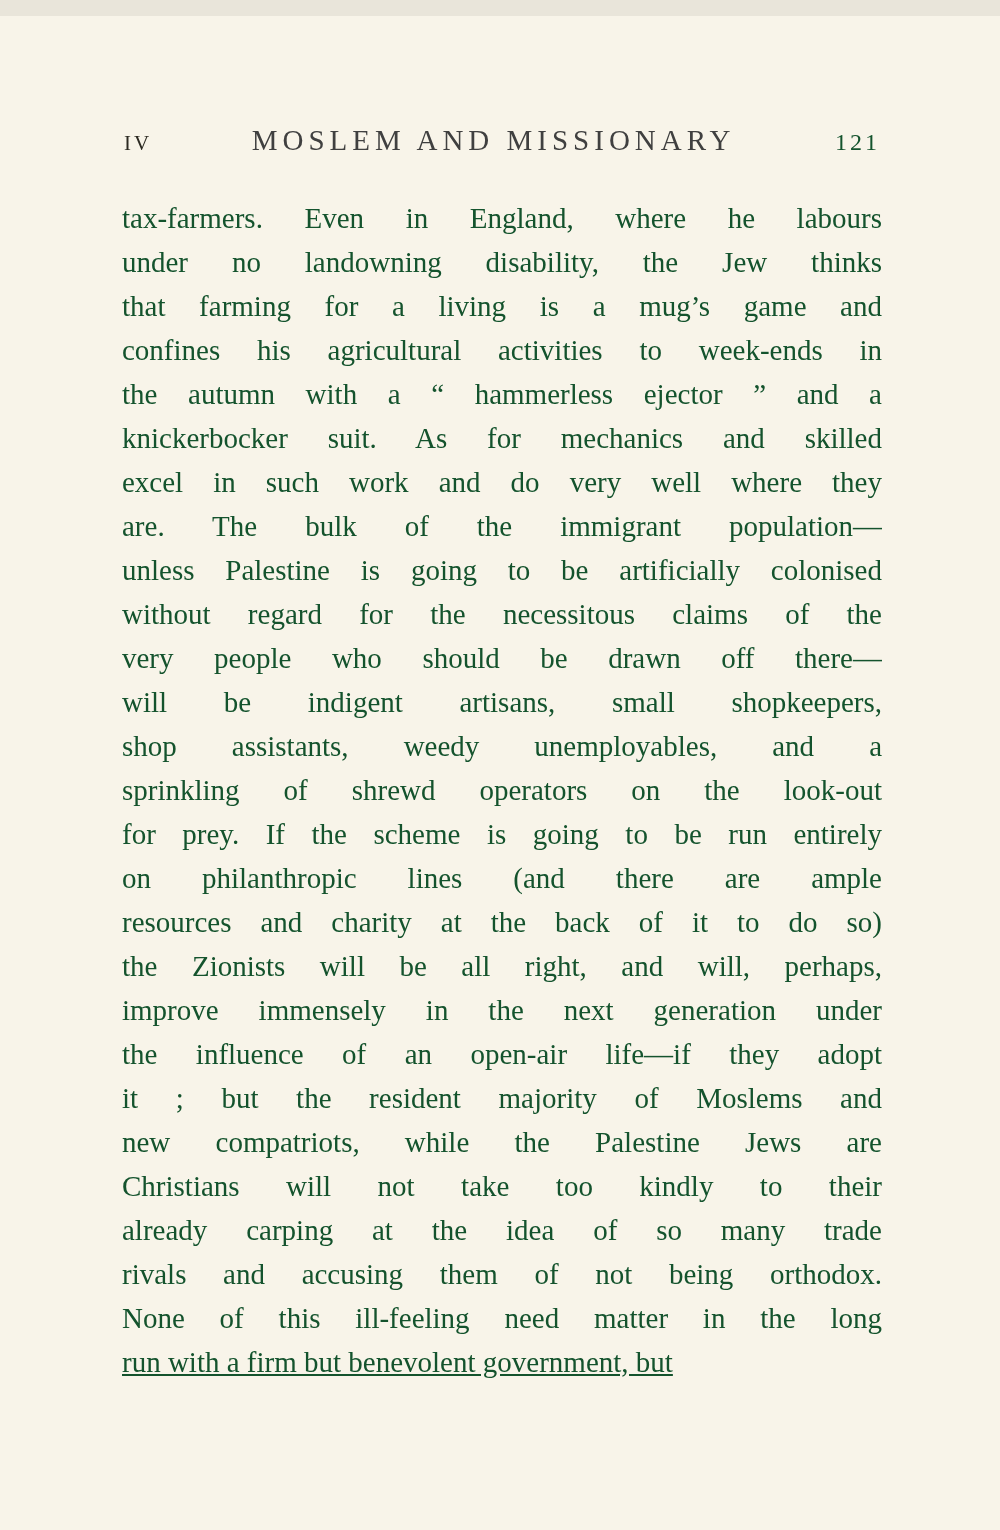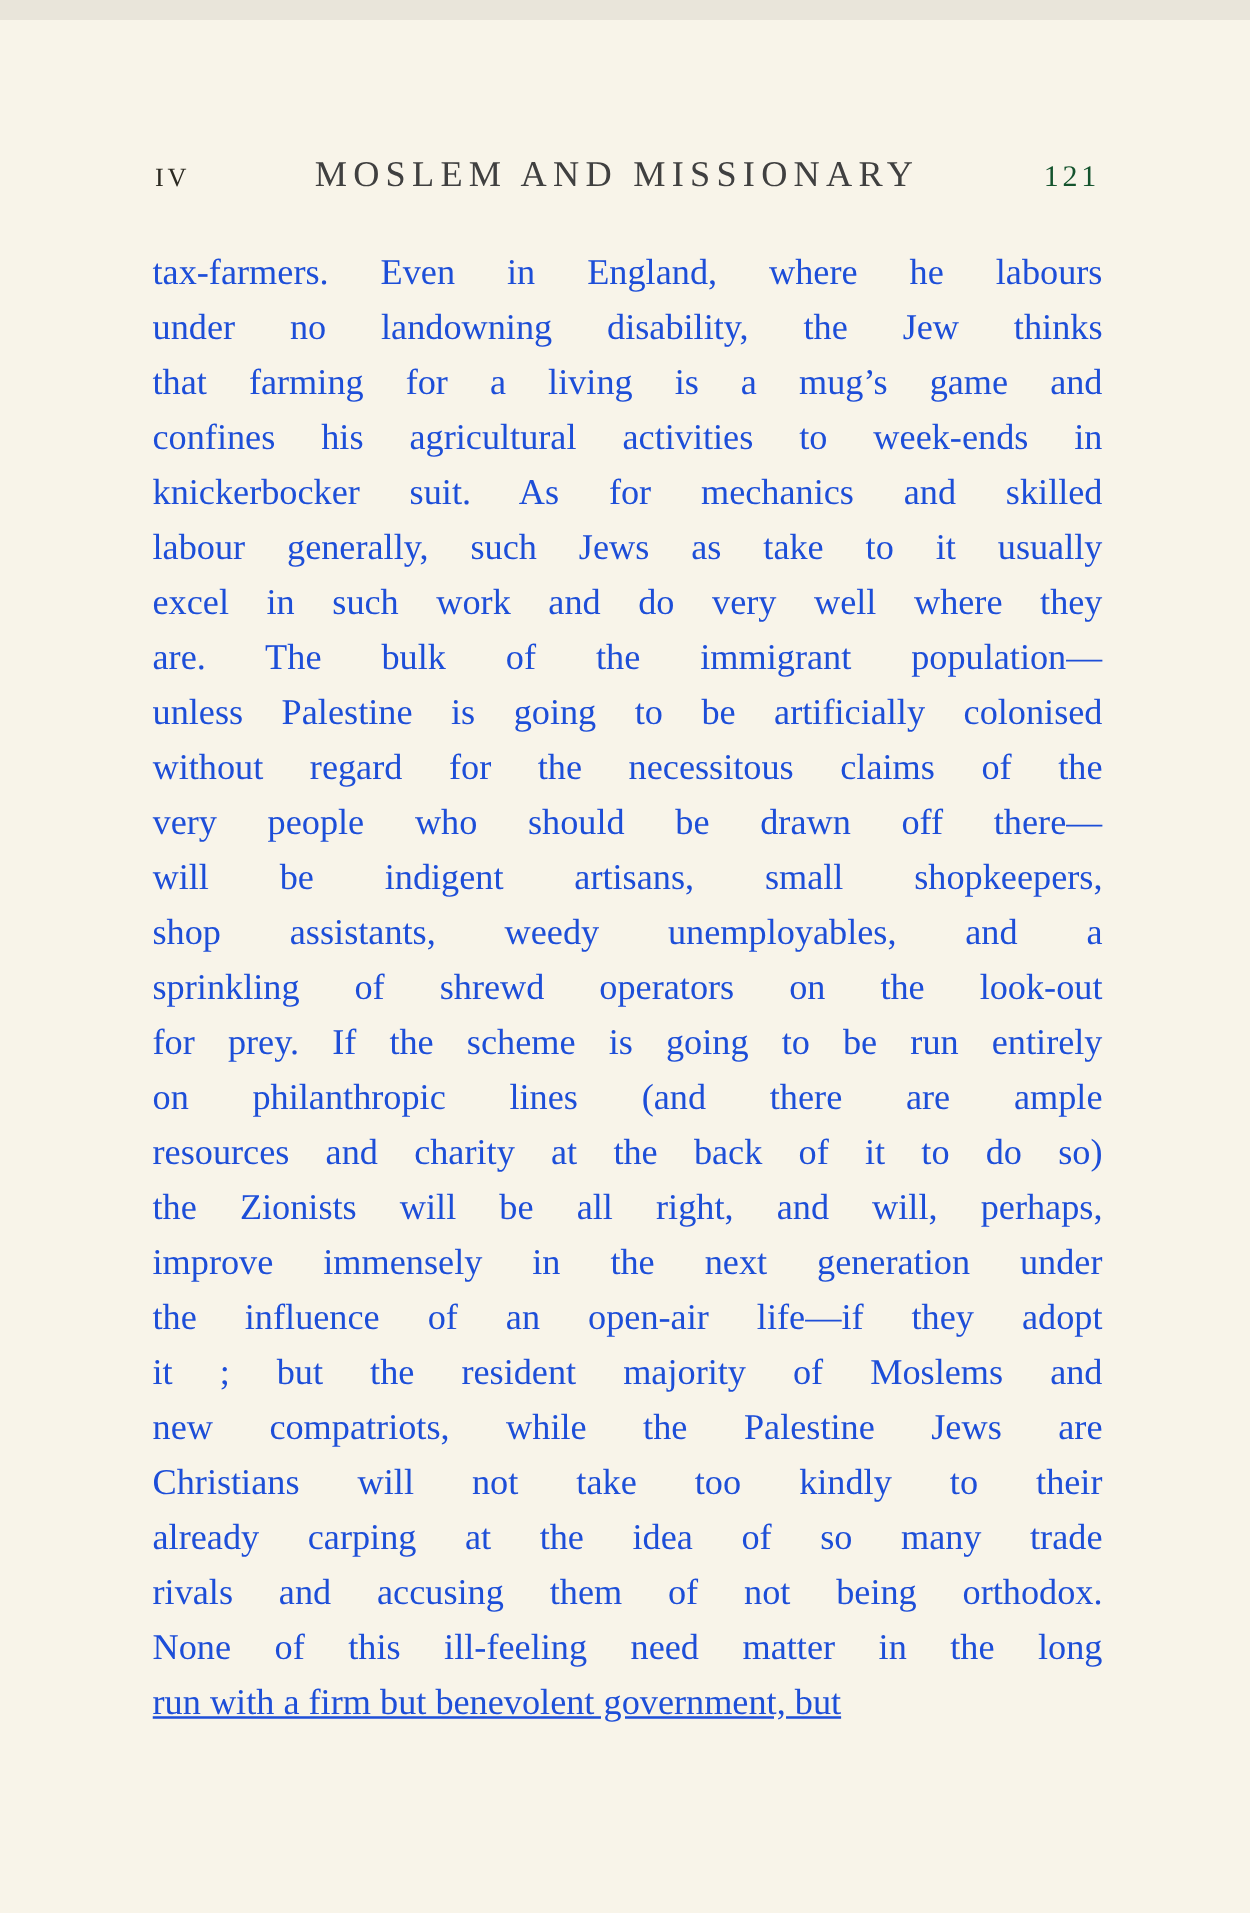--- a/index.html
+++ b/index.html
@@ -40,21 +40,21 @@
     font-size: 24px;
     letter-spacing: 3px;
     color: #14532d;
   }
   .body-text {
     position: absolute;
     top: 180px;
     left: 122px;
     width: 760px;
     font-size: 29px;
-    color: #1d4ed8;
+    color: #14532d;
   }
   .text-line {
     line-height: 44px;
     height: 44px;
     text-align: justify;
     text-align-last: justify;
     white-space: normal;
     overflow: hidden;
   }
   .text-line.last {
@@ -71,22 +71,22 @@
     <span class="folio">IV</span>
     <span class="running-title">MOSLEM AND MISSIONARY</span>
     <span class="page-number">121</span>
   </div>
 
   <div class="body-text">
       <div class="text-line">tax-farmers.  Even in England, where he labours</div>
       <div class="text-line">under no landowning disability, the Jew thinks</div>
       <div class="text-line">that farming for a living is a mug’s game and</div>
       <div class="text-line">confines his agricultural activities to week-ends in</div>
+      <div class="text-line">the autumn with a “ hammerless ejector ” and a</div>
       <div class="text-line">knickerbocker suit.  As for mechanics and skilled</div>
-      <div class="text-line">labour generally, such Jews as take to it usually</div>
       <div class="text-line">excel in such work and do very well where they</div>
       <div class="text-line">are.  The bulk of the immigrant population—</div>
       <div class="text-line">unless Palestine is going to be artificially colonised</div>
       <div class="text-line">without regard for the necessitous claims of the</div>
       <div class="text-line">very people who should be drawn off there—</div>
       <div class="text-line">will be indigent artisans, small shopkeepers,</div>
       <div class="text-line">shop assistants, weedy unemployables, and a</div>
       <div class="text-line">sprinkling of shrewd operators on the look-out</div>
       <div class="text-line">for prey.  If the scheme is going to be run entirely</div>
       <div class="text-line">on philanthropic lines (and there are ample</div>

